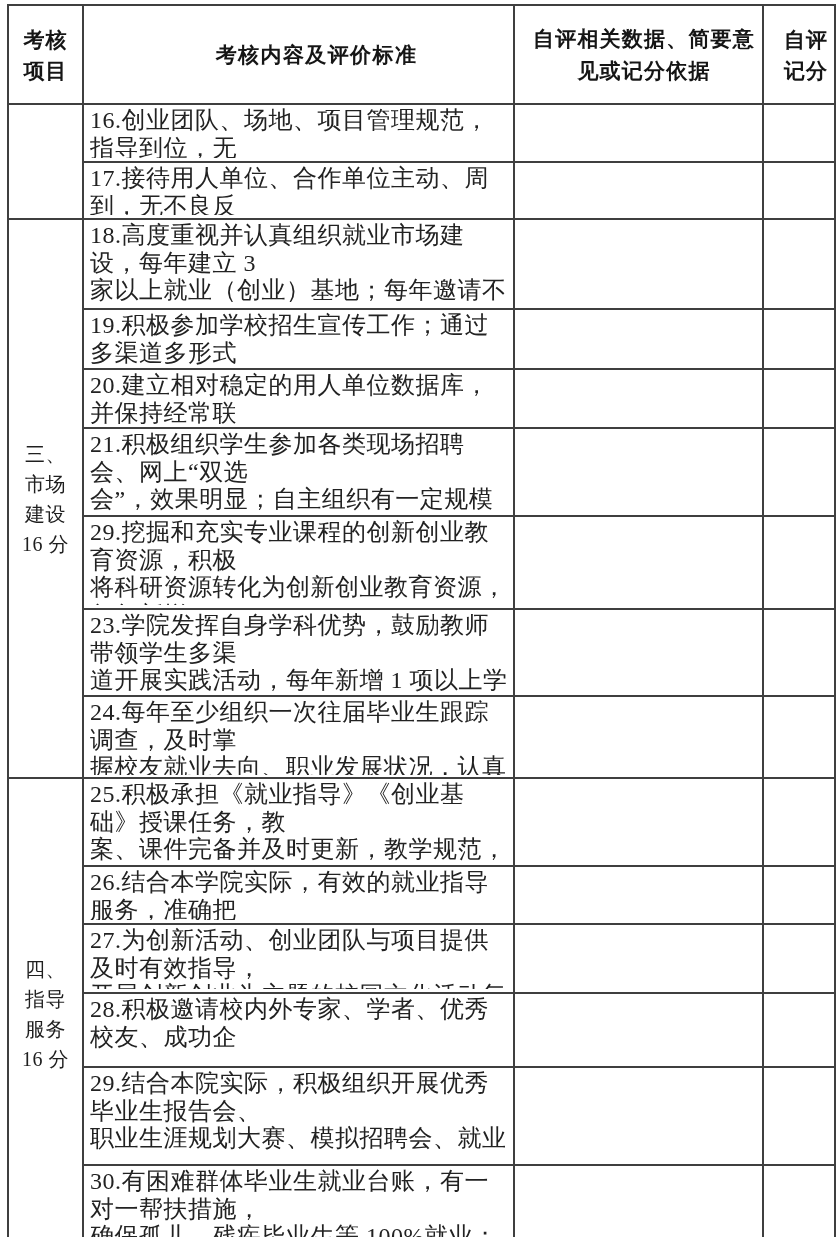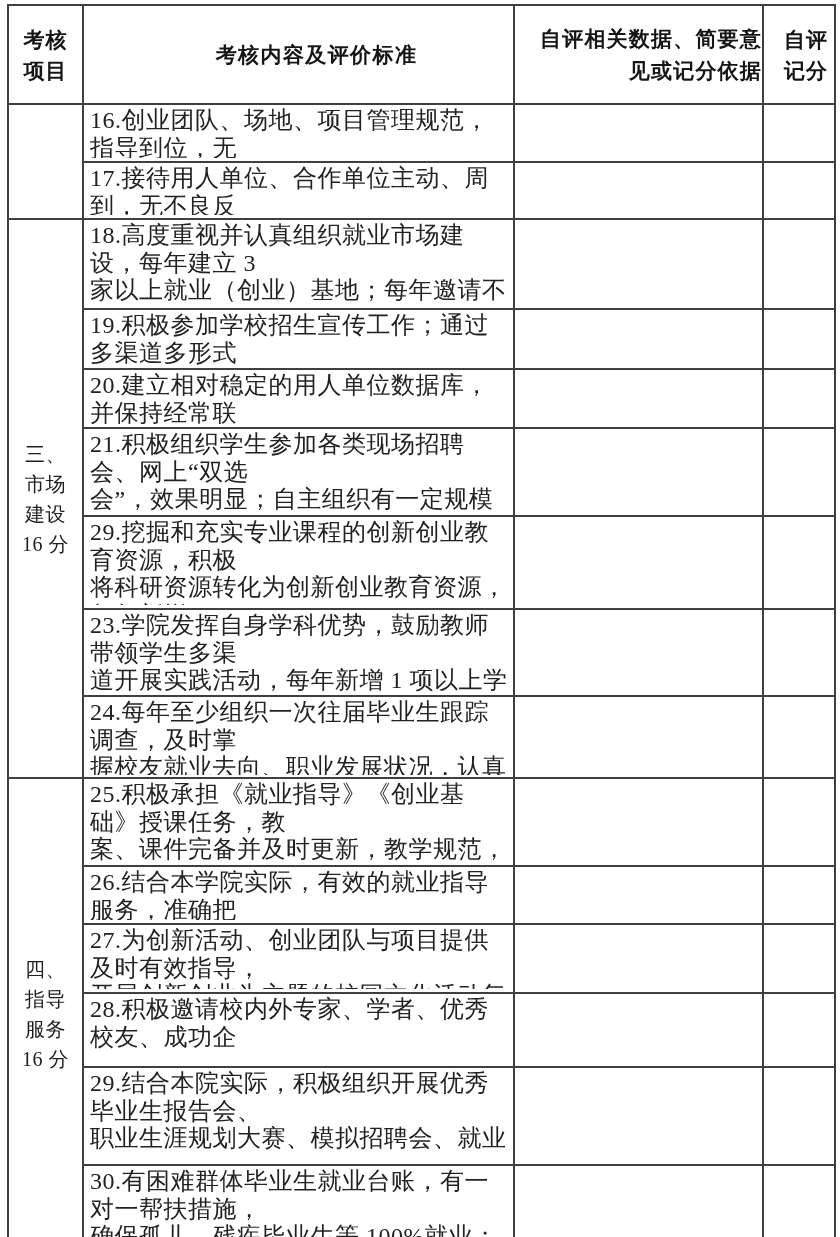--- a/index.html
+++ b/index.html
@@ -26,21 +26,21 @@
   
   thead th{
     font-family:"Liberation Sans","DejaVu Sans",sans-serif;
     font-weight:bold;
     font-size:21px;
     color:#151515;
     vertical-align:middle;
   }
   .h-cat{text-align:center;line-height:31px;white-space:pre-line;letter-spacing:1px;}
   .h-content{text-align:center;padding-left:36px;letter-spacing:1.4px;}
-  .h-evidence{text-align:right;margin-top:44px;}
+  .h-evidence{text-align:center;margin-top:44px;}
   .h-evidence .inner{padding-left:11px;line-height:32px;white-space:pre-line;letter-spacing:1.2px;}
   .h-score{text-align:center;line-height:31px;white-space:pre-line;letter-spacing:1px;padding-left:14px;}
   
   td.cat{
     vertical-align:middle;
     text-align:center;
     font-size:20px;
     line-height:30px;
     white-space:pre-line;
     letter-spacing:0.5px;

